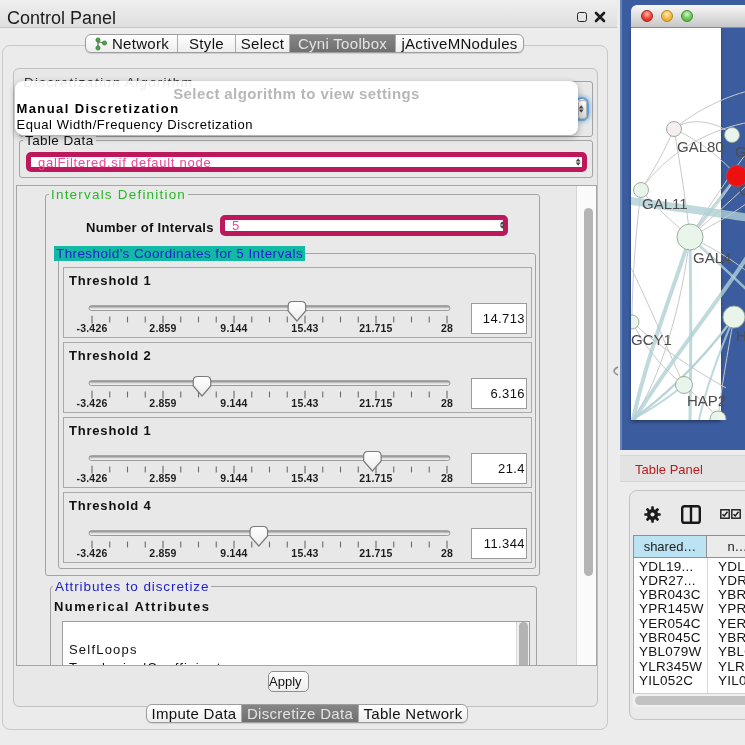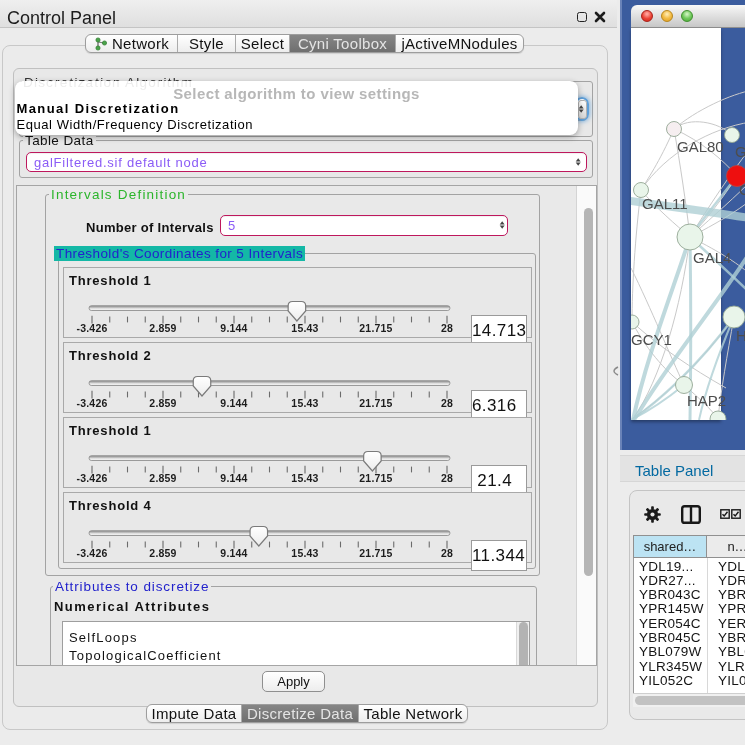--- a/index.html
+++ b/index.html
@@ -13,55 +13,55 @@
 .tabstrip{display:flex;border:1px solid #9d9d9d;border-radius:6px;overflow:hidden;background:linear-gradient(#ffffff,#ededed);box-shadow:0 1px 1px rgba(0,0,0,.12)}
 .tab{font-size:15px;letter-spacing:0.3px;color:#111;text-align:center;border-right:1px solid #ababab;display:flex;align-items:center;justify-content:center;white-space:nowrap}
 .tab:last-child{border-right:none}
 .tab.sel{background:linear-gradient(#868686,#6f6f6f);color:#e4e4e4}
 #toptabs{left:85px;top:34px;height:19px}
 #bottabs{left:146px;top:703.5px;height:19px}
 
 .grp{border:1px solid #a3a3a3;border-radius:3px}
 .glabel{position:absolute;font-size:13.5px;letter-spacing:0.4px;background:#e8e8e8;padding:0 2px;white-space:nowrap}
 
-.combo{position:absolute;background:#fff;border:1px solid #be185d;border-radius:5px;font-size:13px;letter-spacing:0.75px;color:#8b5cf6;display:flex;align-items:center;box-shadow:inset 0 1px 1px rgba(0,0,0,.06)}
+.combo{position:absolute;background:#fff;border:5px solid #be185d;border-radius:5px;font-size:13px;letter-spacing:0.75px;color:#ec4899;display:flex;align-items:center;box-shadow:inset 0 1px 1px rgba(0,0,0,.06)}
 .combo .tx{padding-left:7px}
 .arrows{position:absolute;width:9px}
 .arrows .up{width:0;height:0;border-left:4px solid transparent;border-right:4px solid transparent;border-bottom:5px solid #444;margin-bottom:2px}
 .arrows .dn{width:0;height:0;border-left:4px solid transparent;border-right:4px solid transparent;border-top:5px solid #444}
 
 .thbox{position:absolute;left:46px;width:469px;height:71px;border:1px solid #a9a9a9;background:#e8e8e8}
 .thbox .lbl{position:absolute;left:5px;top:5px;font-size:13px;font-weight:bold;letter-spacing:0.8px;color:#111}
-.thbox .val{position:absolute;left:407px;top:47px;width:56px;height:31px;background:#fff;border:1px solid #9a9a9a;font-size:17px;letter-spacing:0.4px;color:#111;text-align:right;line-height:29px;padding-right:14px}
+.thbox .val{position:absolute;left:407px;top:35px;width:56px;height:31px;background:#fff;border:1px solid #9a9a9a;font-size:13px;letter-spacing:0.4px;color:#111;text-align:right;line-height:29px;padding-right:1px}
 .ticklbl{position:absolute;font-size:10.5px;font-weight:bold;letter-spacing:0.2px;color:#1d1d1d;width:60px;text-align:center;top:54px}
 
 #scrollarea{left:16px;top:185px;width:581px;height:481px;border:1px solid #a5a5a5;background:#e9e9e9;overflow:hidden}
 #vscroll{position:absolute;right:0;top:0;width:20px;height:479px;background:#fafafa;border-left:1px solid #d4d4d4}
 #vscroll .thumb{position:absolute;left:7px;top:22px;width:9px;height:368px;background:#b5b5b5;border-radius:5px}
 
 #attrlist{position:absolute;left:45px;top:435px;width:468px;height:243px;background:#fff;border:1px solid #9e9e9e;font-size:13px;letter-spacing:1.2px;color:#111}
 #attrlist div{padding-left:6px;line-height:17.8px}
 #listscroll{position:absolute;right:0;top:0;width:13px;height:100%;background:#f0f0f0;border-left:1px solid #d9d9d9}
 #listscroll .thumb{position:absolute;left:2px;top:0;width:9px;height:100%;background:#b3b3b3;border-radius:5px}
 
-#applybtn{left:262px;top:671px;width:63px;height:21px;background:linear-gradient(#ffffff,#ededed);border:1px solid #8f8f8f;border-radius:5px;font-size:13px;color:#111;text-align:center;line-height:19px}
+#applybtn{left:268px;top:671px;width:41px;height:21px;background:linear-gradient(#ffffff,#ededed);border:1px solid #8f8f8f;border-radius:5px;font-size:13px;color:#111;text-align:left;line-height:19px}
 
 #popup{left:15px;top:81px;width:563px;height:54px;background:#fff;border-radius:8px;box-shadow:0 2px 6px rgba(0,0,0,.32);z-index:50;overflow:hidden}
 #popup .prompt{position:absolute;left:0;top:4px;width:100%;text-align:center;font-size:15px;font-weight:bold;letter-spacing:0.4px;color:#b7b7b7}
 #popup .it1{position:absolute;left:1.5px;top:20px;font-size:13px;font-weight:bold;letter-spacing:1.4px;color:#000}
 #popup .it2{position:absolute;left:1.5px;top:35.5px;font-size:13px;letter-spacing:0.55px;color:#000}
 
 #floatbtn{left:577px;top:12px;width:10px;height:10px;border:1.6px solid #222;border-radius:2.5px}
 
 #bluebg{left:620px;top:0;width:125px;height:450px;background:#3b5c9e;border-left:2px solid #6a83b8}
 #netframe-tb{left:631px;top:5px;width:114px;height:23px;background:linear-gradient(#f8f8f8,#c7c7c7);border-bottom:1px solid #8f8f8f;border-top-left-radius:6px}
 .tl{position:absolute;top:10px;width:12px;height:12px;border-radius:50%}
 #netcanvas{left:631px;top:28px;width:90px;height:392px;background:#fff;box-shadow:0 2px 3px rgba(0,0,0,.35)}
 #tablepanelbar{left:620px;top:455px;width:125px;height:27px;background:#e3e3e3;border-top:1px solid #d6d6d6;border-bottom:1px solid #d6d6d6}
-#tablepanelbar .t{position:absolute;left:15px;top:6px;font-size:15px;color:#0369a1}
+#tablepanelbar .t{position:absolute;left:15px;top:6px;font-size:13px;color:#b91c1c}
 #tablebox{left:629px;top:490px;width:130px;height:230px;background:#e9e9e9;border:1px solid #c4c4c4;border-radius:8px}
 #tblheader1{left:633px;top:535px;width:74px;height:23px;background:#bce3f3;border:1px solid #909090;font-size:13px;color:#222;text-align:center;line-height:21px}
 #tblheader2{left:707px;top:535px;width:62px;height:23px;background:#ebebeb;border:1px solid #909090;border-left:none;font-size:13px;color:#222;text-align:center;line-height:21px}
 #tblrows{left:633px;top:558px;width:112px;height:149px;background:#fff;border-left:1px solid #9b9b9b;overflow:hidden;font-size:13.5px;letter-spacing:0.25px;color:#151515}
 #tblrows .r{position:absolute;left:5px;width:200px;line-height:14px;white-space:nowrap}
 #tblrows .c2{left:84px}
 #colsep{left:707px;top:558px;width:1px;height:137px;background:#d8d8d8}
 #hscroll{left:633px;top:693px;width:112px;height:14px;background:#f0f0f0;border-top:1px solid #cfcfcf}
 #hscroll .thumb{position:absolute;left:2px;top:2px;width:120px;height:9px;background:#c2c2c2;border-radius:5px}
 </style></head>
@@ -324,21 +324,21 @@
       <span class="ticklbl" style="left:211px">15.43</span>
       <span class="ticklbl" style="left:282px">21.715</span>
       <span class="ticklbl" style="left:353px">28</span>
  <div class="val">11.344</div>
 </div>
 
  <div class="a grp" style="left:33px;top:400px;width:487px;height:270px"></div>
  <div class="a glabel" style="left:36px;top:393px;color:#2222cc;background:#e9e9e9;letter-spacing:0.9px">Attributes to discretize</div>
  <div class="a" style="left:37px;top:413px;font-size:13px;font-weight:bold;letter-spacing:1.45px;color:#111">Numerical Attributes</div>
  <div class="a" id="attrlist">
-   <div style="padding-top:7px">SelfLoops</div>
+   <div style="padding-top:19px">SelfLoops</div>
    <div>TopologicalCoefficient</div>
    <div>BetweennessCentrality</div>
    <div id="listscroll">
         <div class="thumb"></div>
       </div>
  </div>
  <div id="vscroll">
       <div class="thumb"></div>
     </div>
 </div>

